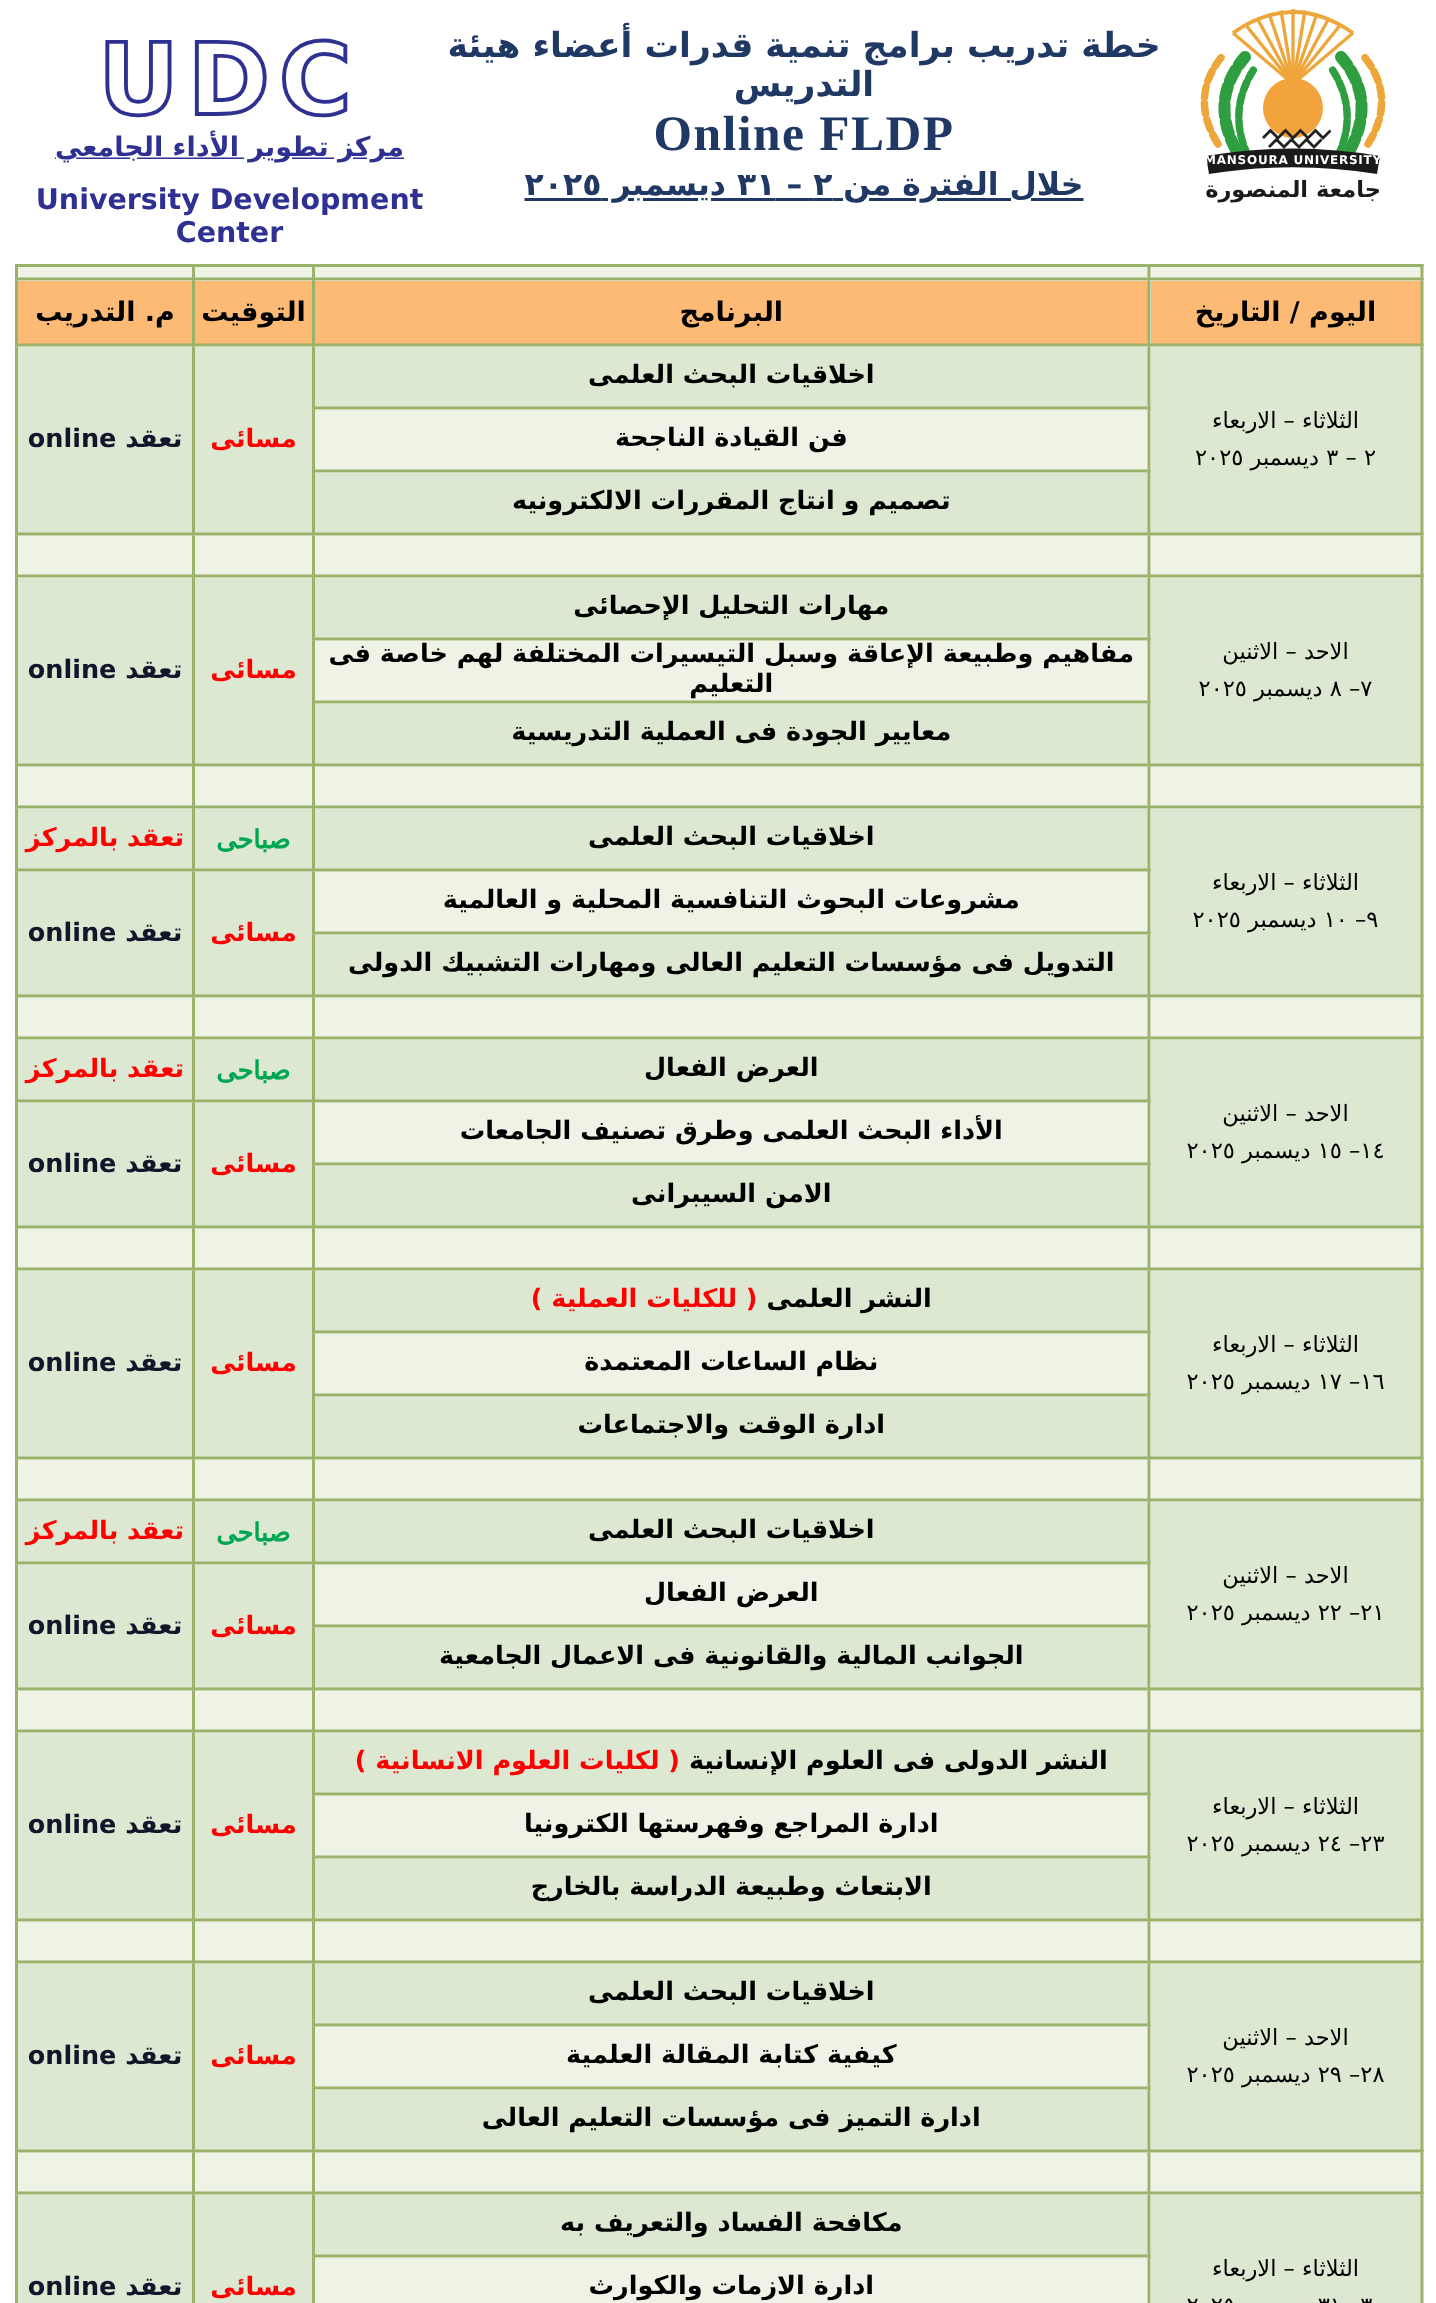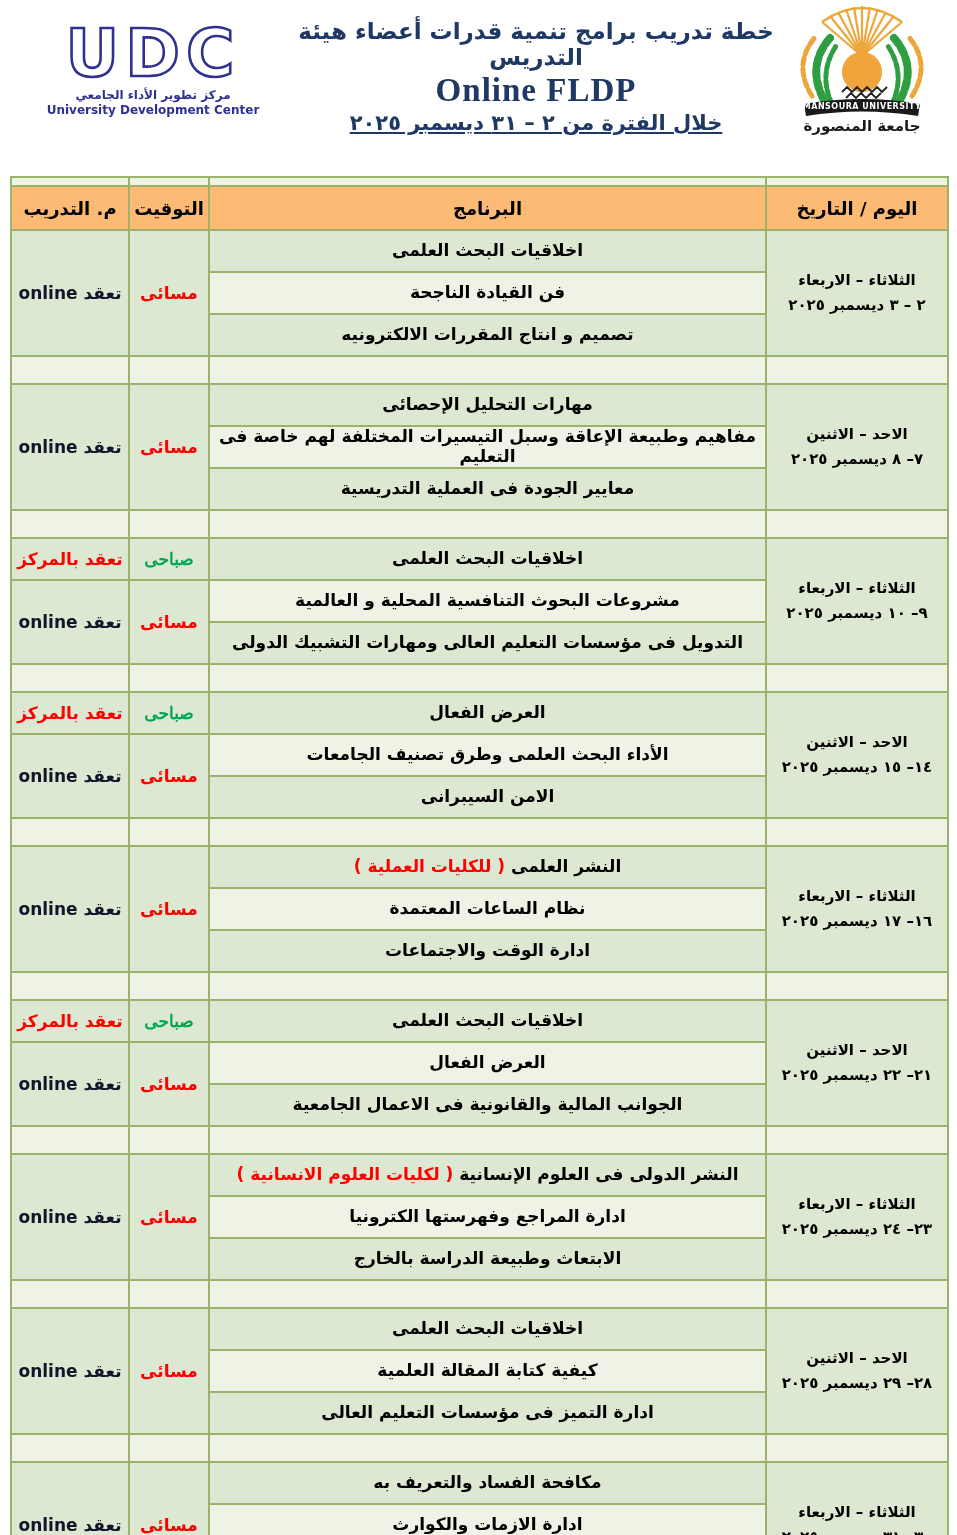--- a/index.html
+++ b/index.html
@@ -2,39 +2,39 @@
 <html lang="ar"><head>
 <meta charset="utf-8">
 <style>
   html,body{margin:0;padding:0;background:#ffffff;}
   body{width:957px;font-family:"DejaVu Sans",sans-serif;-webkit-font-smoothing:antialiased;}
 
   
   .page-header{display:flex;align-items:flex-start;justify-content:space-between;
                height:176px;padding:4px 8px 0 8px;box-sizing:border-box;}
   .udc-block{width:290px;text-align:center;padding-top:10px;}
-  .udc-arabic{font-size:12px;font-weight:bold;color:#2e3192;direction:rtl;margin-top:-6px;}
-  .udc-english{font-size:12px;font-weight:bold;color:#2e3192;margin-top:1px;}
+  .udc-arabic{font-size:18px;font-weight:bold;color:#2e3192;direction:rtl;margin-top:-6px;text-decoration:underline;}
+  .udc-english{font-size:19px;font-weight:bold;color:#2e3192;margin-top:13px;}
   .title-block{flex:1;text-align:center;padding-top:14px;}
   .title-ar{font-size:23px;font-weight:bold;color:#1f3864;direction:rtl;}
   .title-en{font-size:33px;font-weight:bold;color:#1f3864;font-family:"Liberation Serif",serif;
             margin-top:2px;letter-spacing:1px;}
   .subtitle-ar{font-size:21px;font-weight:bold;color:#1f3864;direction:rtl;margin-top:2px;text-decoration:underline;}
   .uni-block{width:175px;text-align:center;}
 
   
   table.sched{border-collapse:collapse;table-layout:fixed;width:937px;margin:0 10px;
               direction:rtl;}
   table.sched td,table.sched th{border:2px solid #9bb26b;padding:0 4px;text-align:center;
               vertical-align:middle;overflow:hidden;}
   .cell-green{background:#dce8d1;}
   .cell-light{background:#eef3e5;}
   th.colhead{height:42px;background:#fdba74;font-size:18px;font-weight:bold;color:#000;}
   td.prog{height:40px;font-size:17px;font-weight:bold;color:#000;line-height:1.15;}
-  td.datec{font-size:15px;font-weight:bold;color:#000;line-height:1.7;}
+  td.datec{font-size:15px;font-weight:normal;color:#000;line-height:1.7;}
   td.timing{font-size:17px;font-weight:bold;}
   td.venue{font-size:17px;font-weight:bold;}
   td.sp{height:26px;background:#eef3e5;}
   tr.strip td{height:7px;background:#eef3e5;}
   .txt-red{color:#fe0000;}
   .txt-green{color:#00a651;font-family:Liberation Serif, serif;}
   .txt-black{color:#0f172a;}
   .red{color:#fe0000;}
 </style>
 </head>

